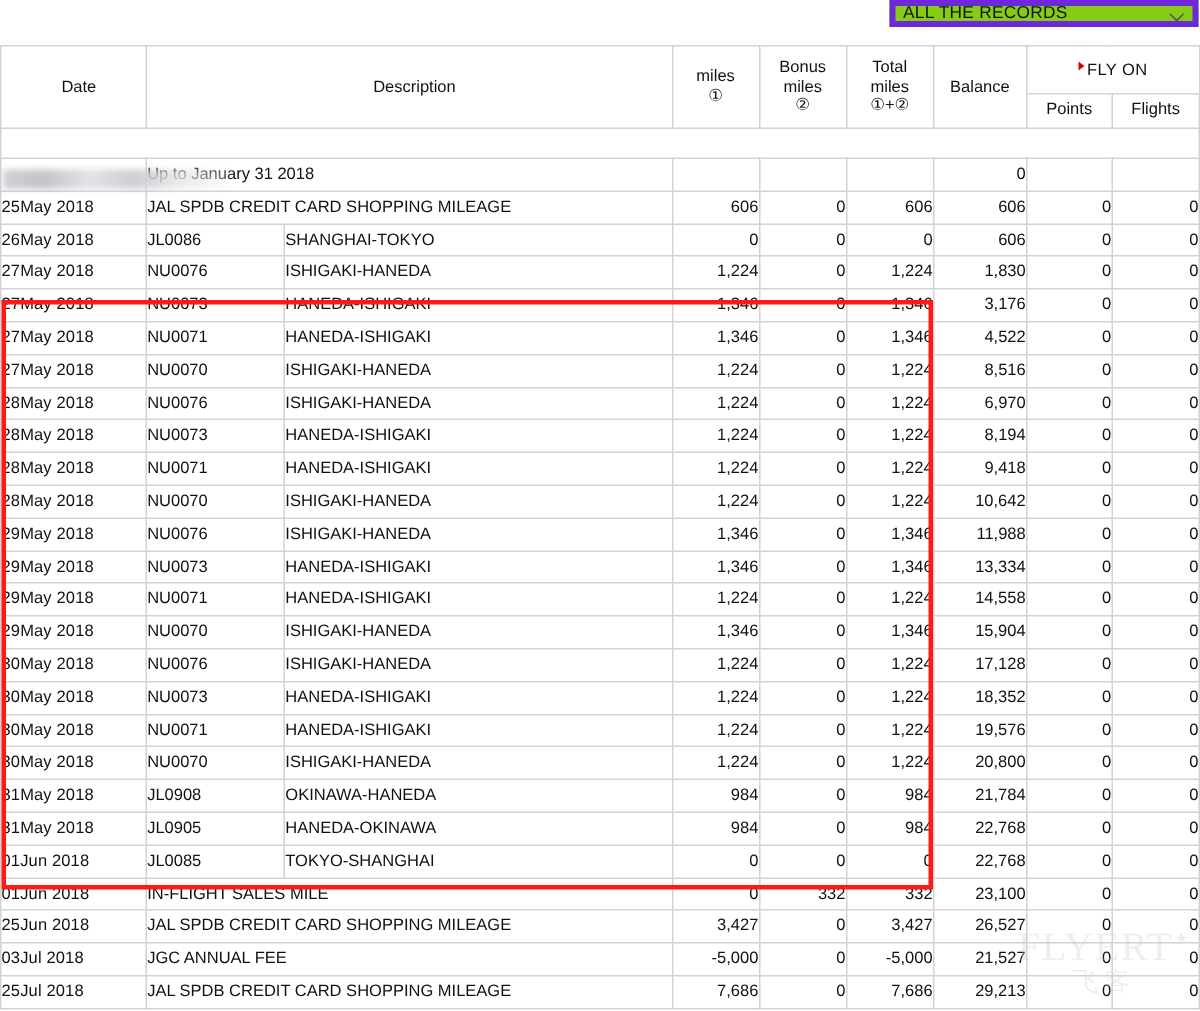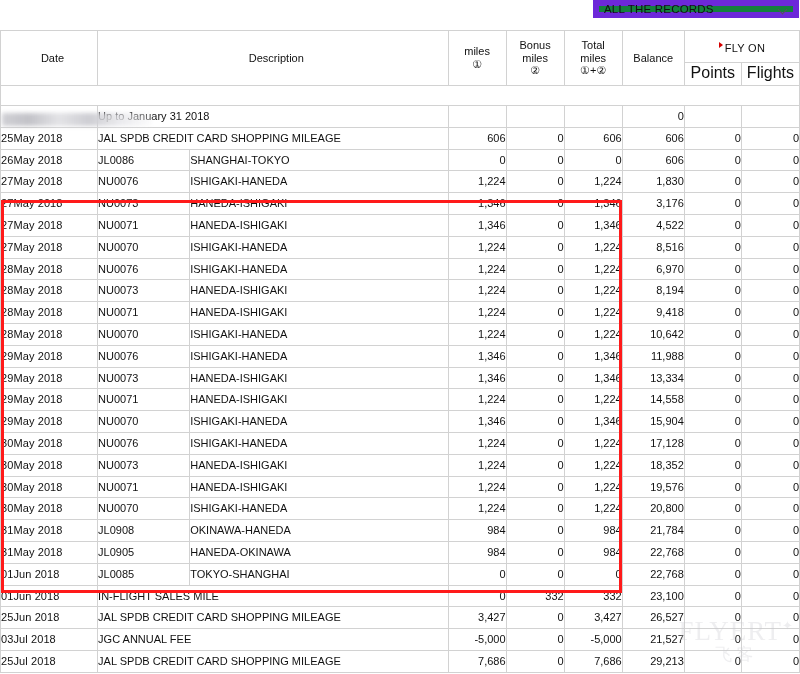--- a/index.html
+++ b/index.html
@@ -23,22 +23,22 @@
     height: 22px;
     display: flex;
     justify-content: flex-end;
     align-items: flex-start;
     padding-right: 1px;
   }
   .record-select {
     width: 206px;
     height: 18px;
     box-sizing: border-box;
-    border: 6px solid #6d28d9;
-    background: #15803d;
+    border: 4px solid #6d28d9;
+    background: #84cc16;
     display: flex;
     align-items: center;
     justify-content: space-between;
     padding: 0 4px 0 5px;
     font-size: 11.5px;
     letter-spacing: .2px;
     color: #111;
   }
   .chevron {
     width: 11px;
@@ -86,21 +86,21 @@
     line-height: 1.18;
     font-size: 11.5px;
     height: 54px;
   }
   thead th.left {
     text-align: center;
     padding-left: 7px;
   }
   thead th.sub {
     height: 22px;
-    font-size: 16px;
+    font-size: 11px;
     margin-left: 32px;
   }
   .flyon-cell {
     height: 30px;
     color: #2b2bb0;
     font-size: 11.5px;
     letter-spacing: .3px;
     position: relative;
   }
   .flyon-inner {

